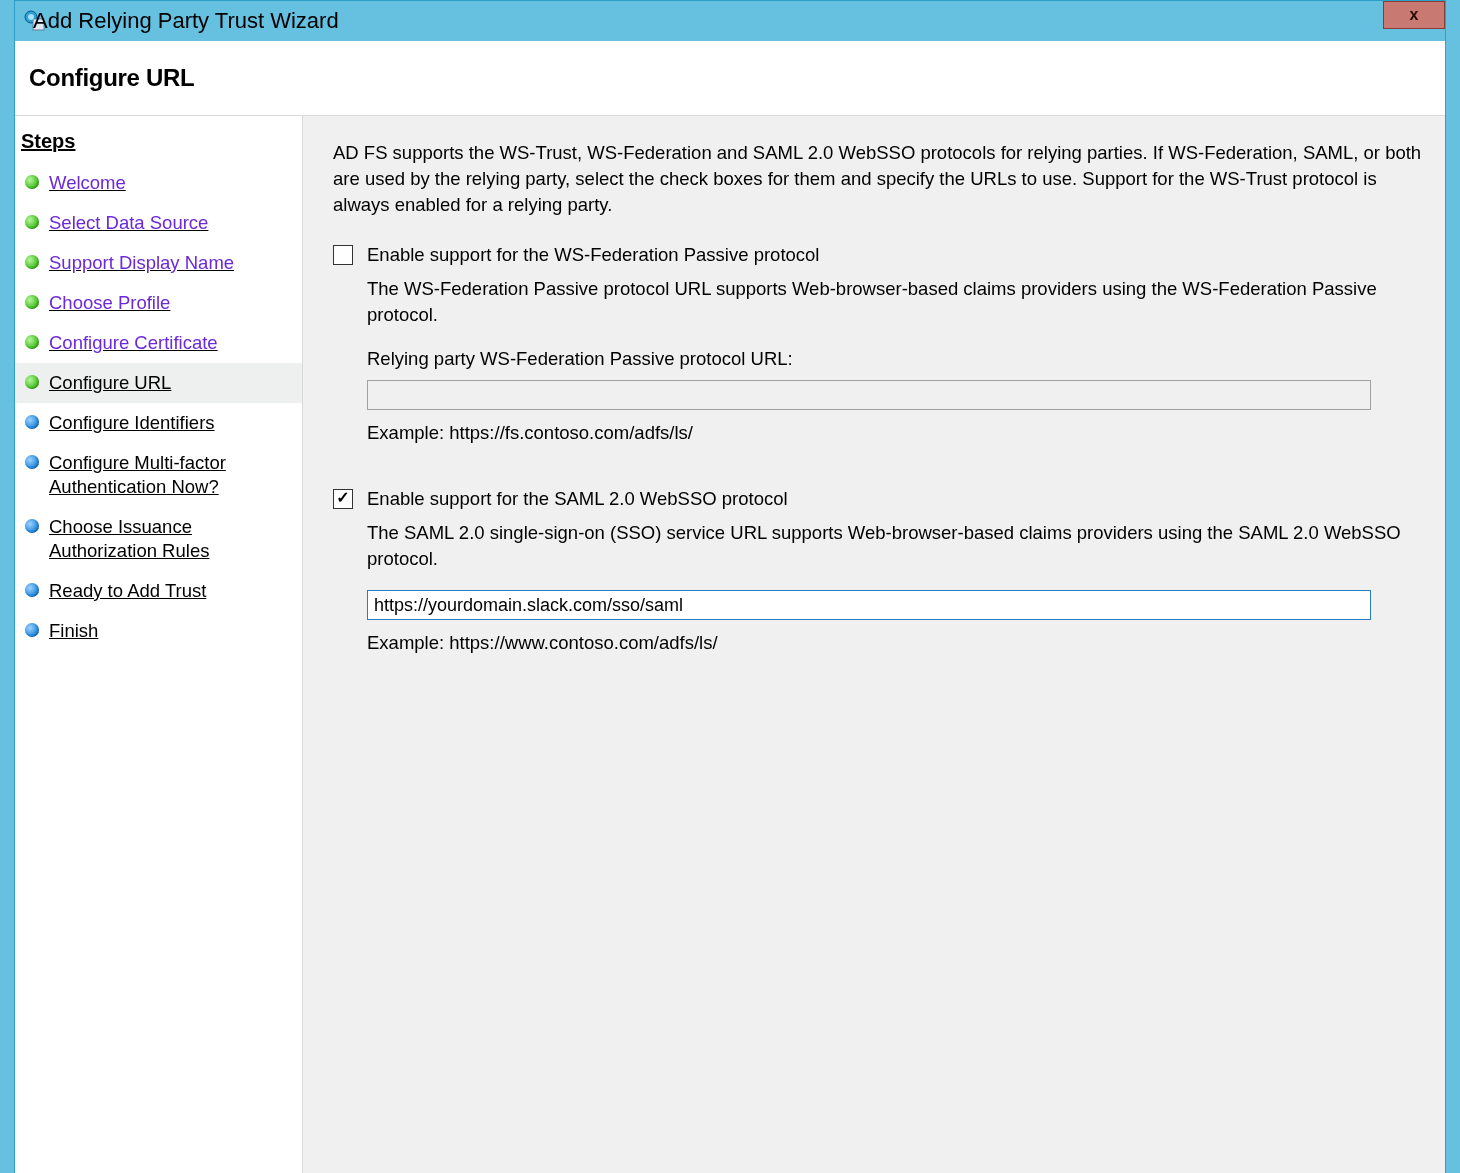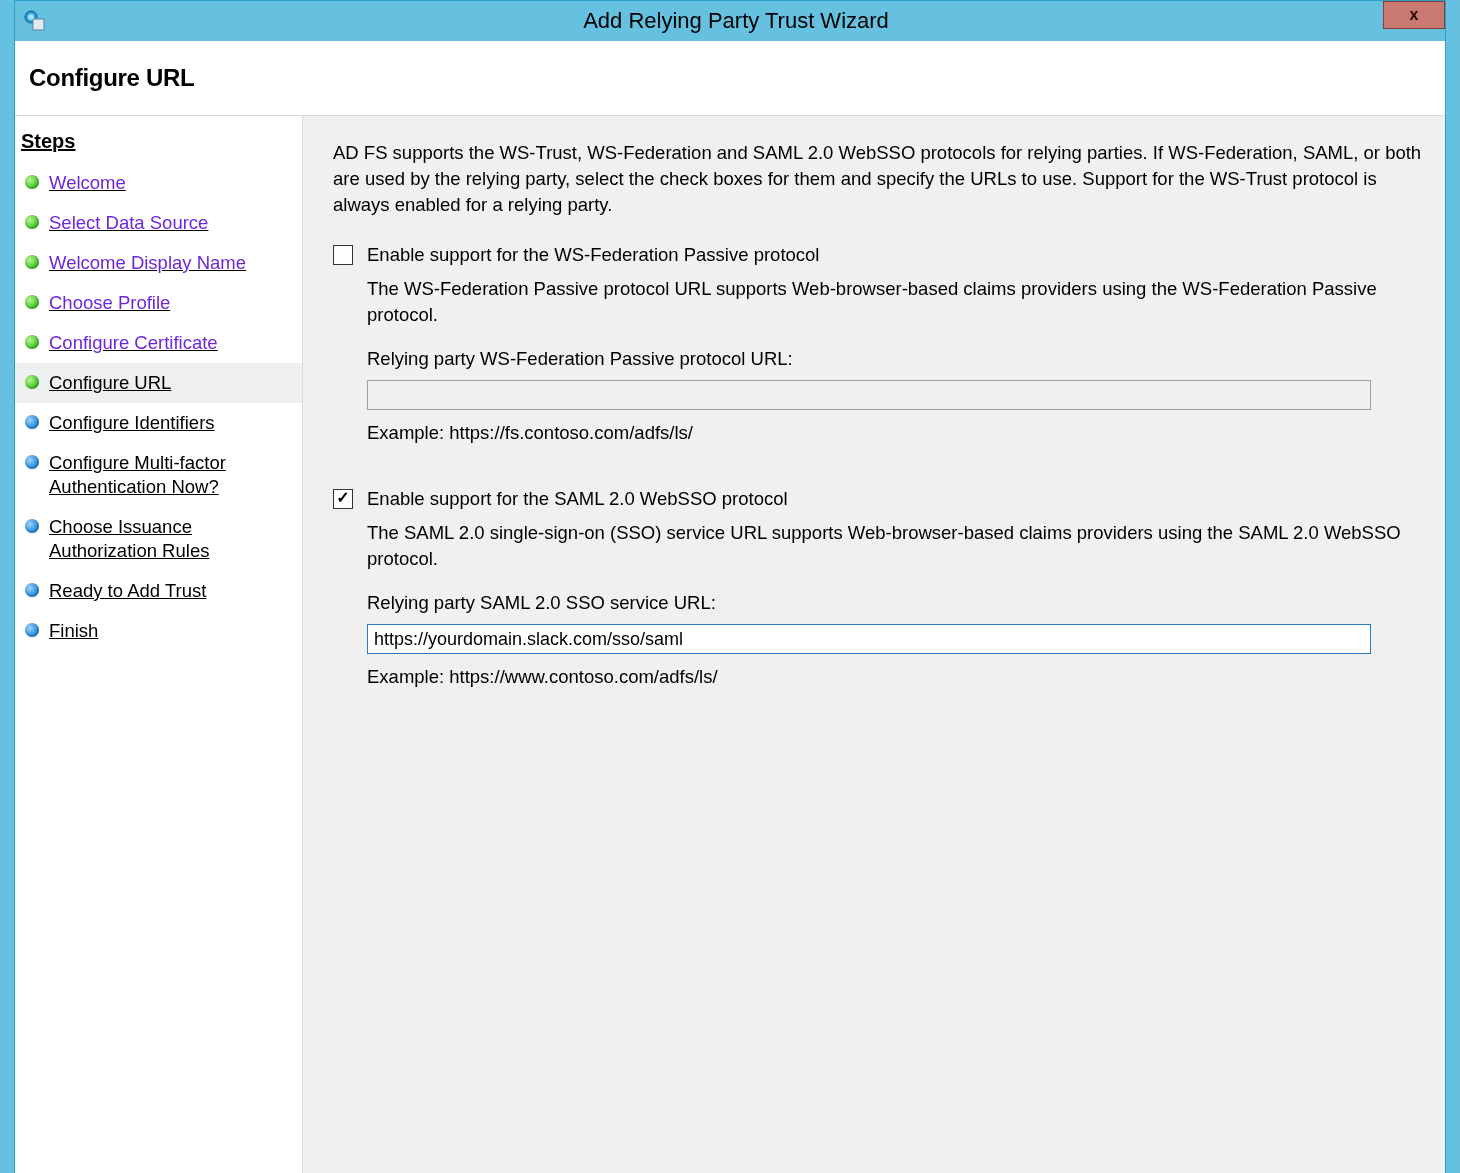--- a/index.html
+++ b/index.html
@@ -39,22 +39,21 @@
   .titlebar .icon {
     margin-left: 8px;
     width: 24px;
     height: 24px;
     display:flex;
     align-items:center;
     justify-content:center;
   }
   .titlebar .title {
     position:absolute;
-    left:12px; right:0;
-    text-align:center;
+    left:18px; right:0;
     font-size: 22px;
     color: #000;
     pointer-events:none;
   }
   .titlebar .close {
     position:absolute;
     right: 0;
     top: 0;
     width: 60px;
     height: 26px;
@@ -248,21 +247,21 @@
         <div class="step">
           <span class="bullet done"></span>
           <span class="label">Welcome</span>
         </div>
         <div class="step">
           <span class="bullet done"></span>
           <span class="label">Select Data Source</span>
         </div>
         <div class="step">
           <span class="bullet done"></span>
-          <span class="label">Welcome Display Name</span>
+          <span class="label">Support Display Name</span>
         </div>
         <div class="step">
           <span class="bullet done"></span>
           <span class="label">Choose Profile</span>
         </div>
         <div class="step">
           <span class="bullet done"></span>
           <span class="label">Configure Certificate</span>
         </div>
         <div class="step current">
@@ -307,21 +306,20 @@
           </div>
         </div>
 
         <div class="group">
           <div class="chk-row">
             <span class="chk checked"></span>
             <span>Enable support for the SAML 2.0 WebSSO protocol</span>
           </div>
           <div class="sub">
             <div class="desc">The SAML 2.0 single-sign-on (SSO) service URL supports Web-browser-based claims providers using the SAML 2.0 WebSSO protocol.</div>
-            <div class="field-label">Relying party SAML 2.0 SSO service URL:</div>
             <input class="txt active" type="text" value="https://yourdomain.slack.com/sso/saml" style="">
             <div class="example">Example: https://www.contoso.com/adfs/ls/</div>
           </div>
         </div>
 
       </div>
     </div>
 
   </div>
 </div>

